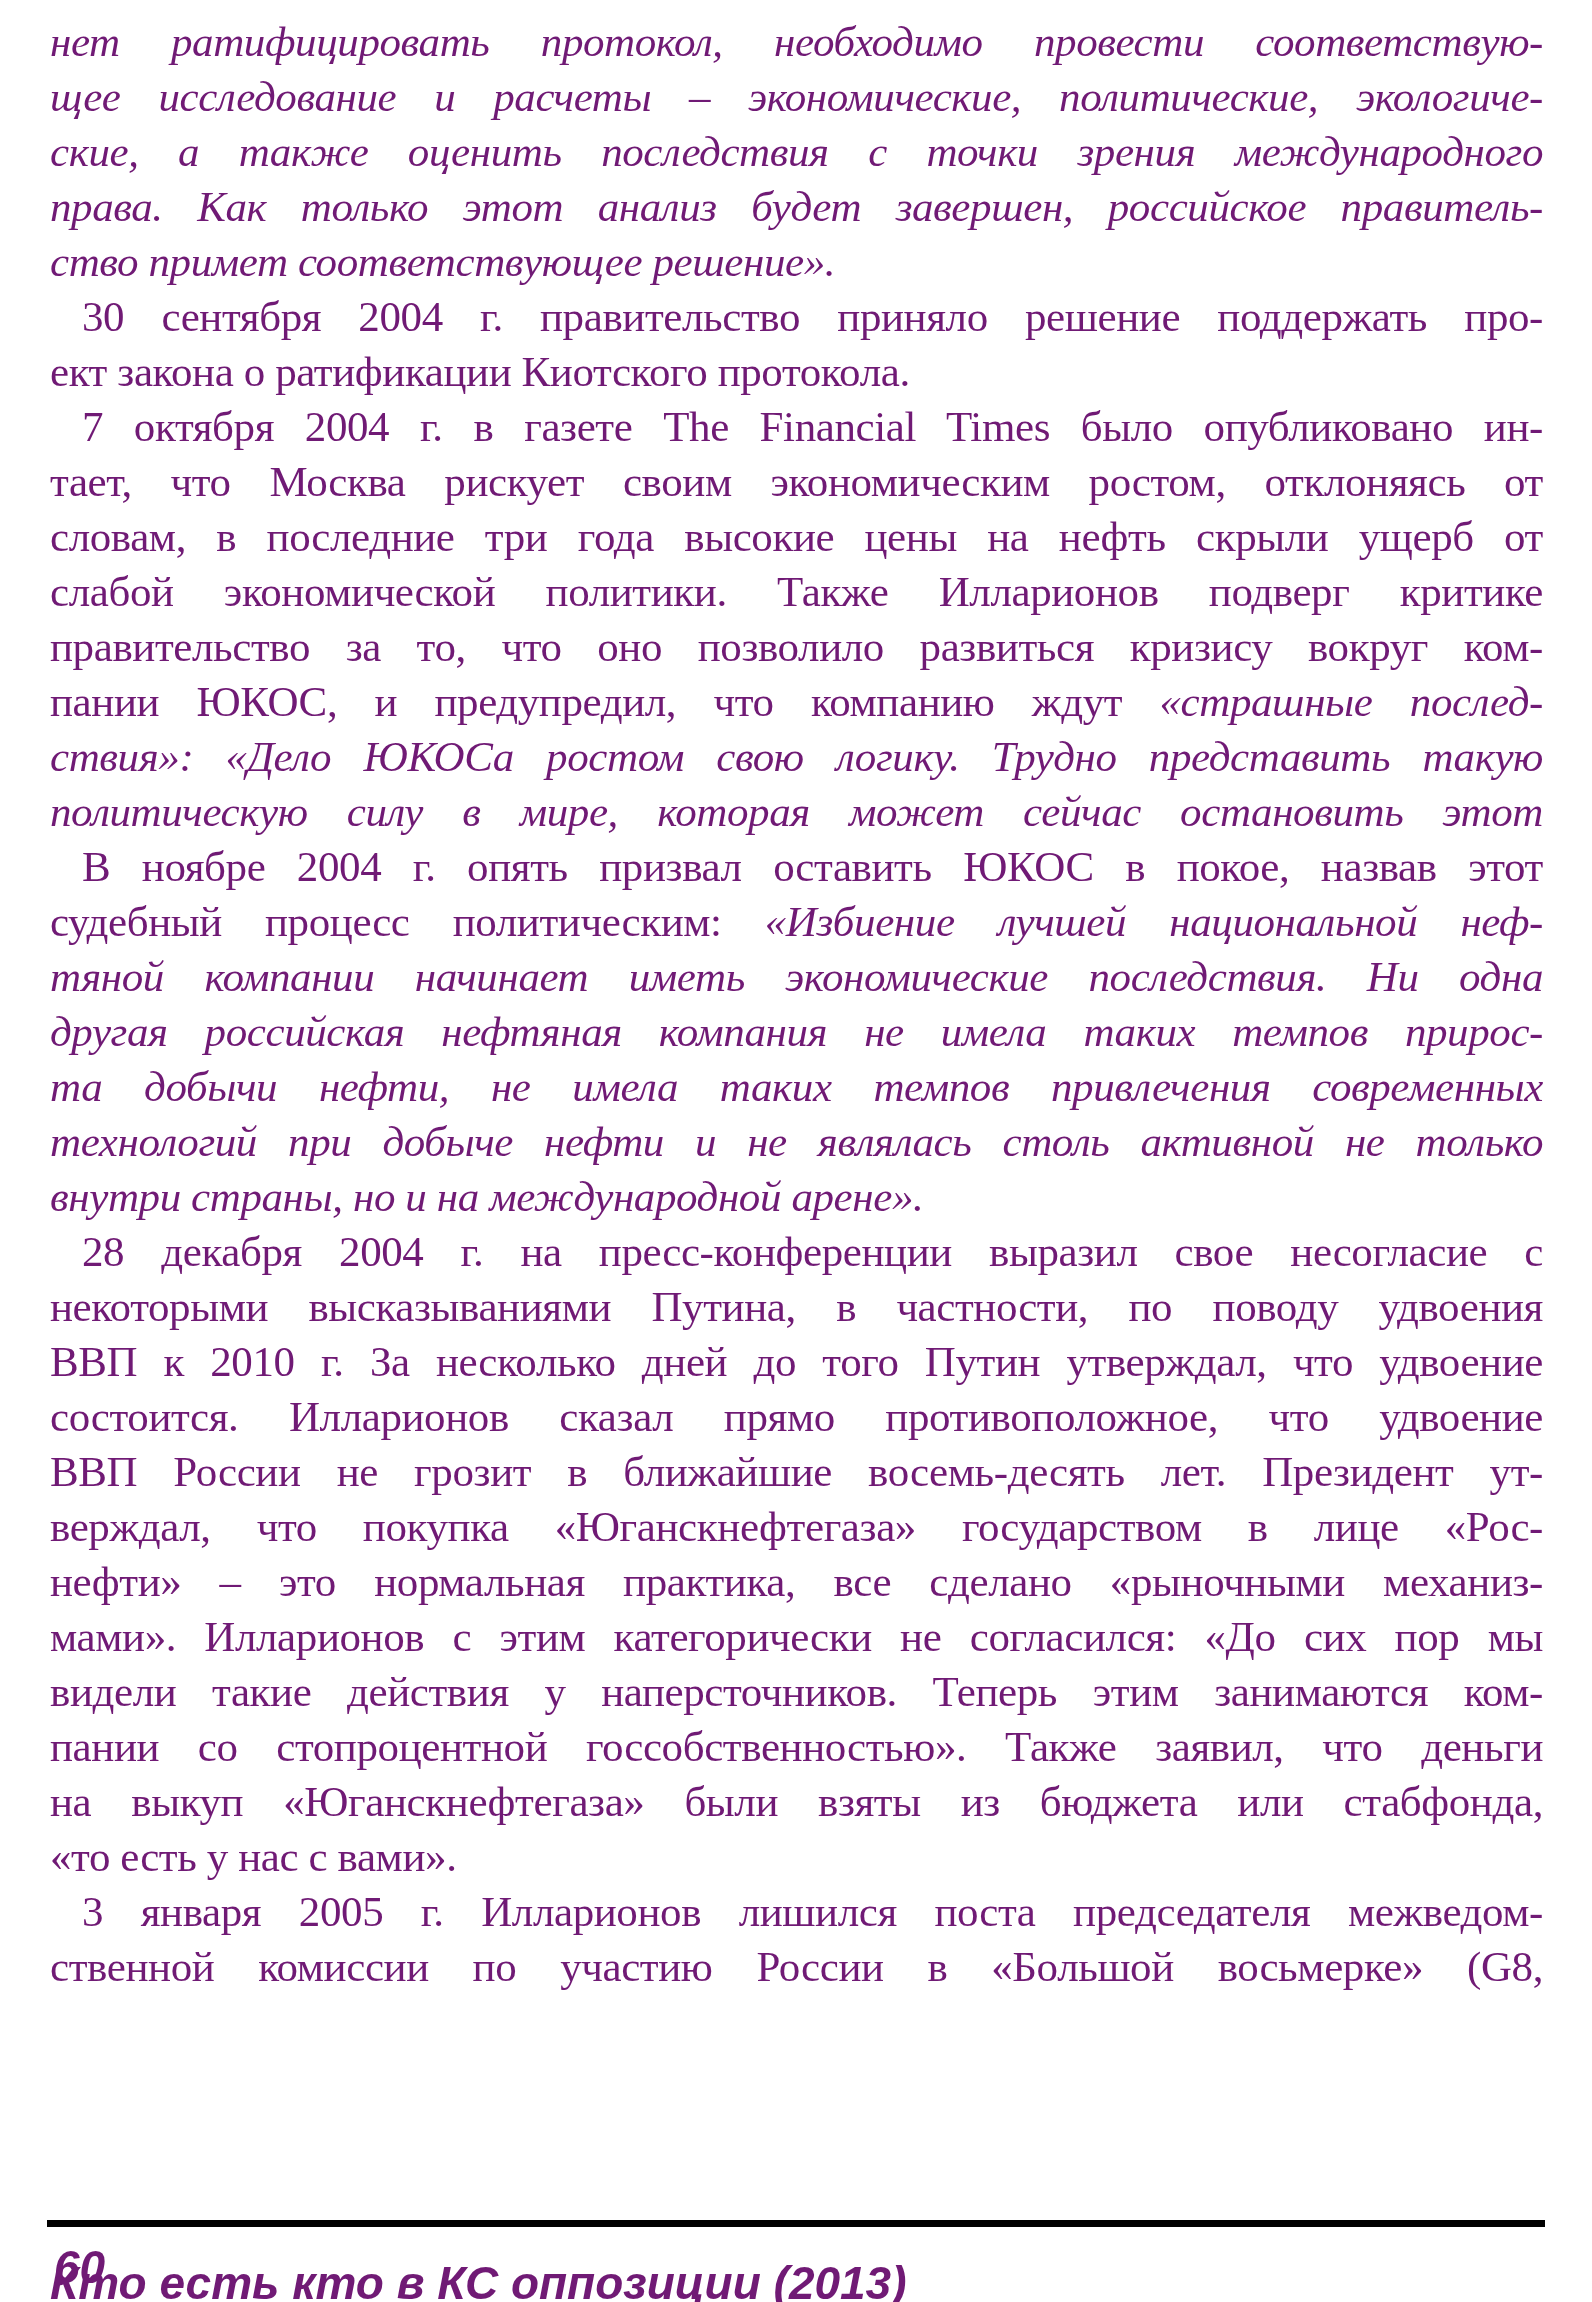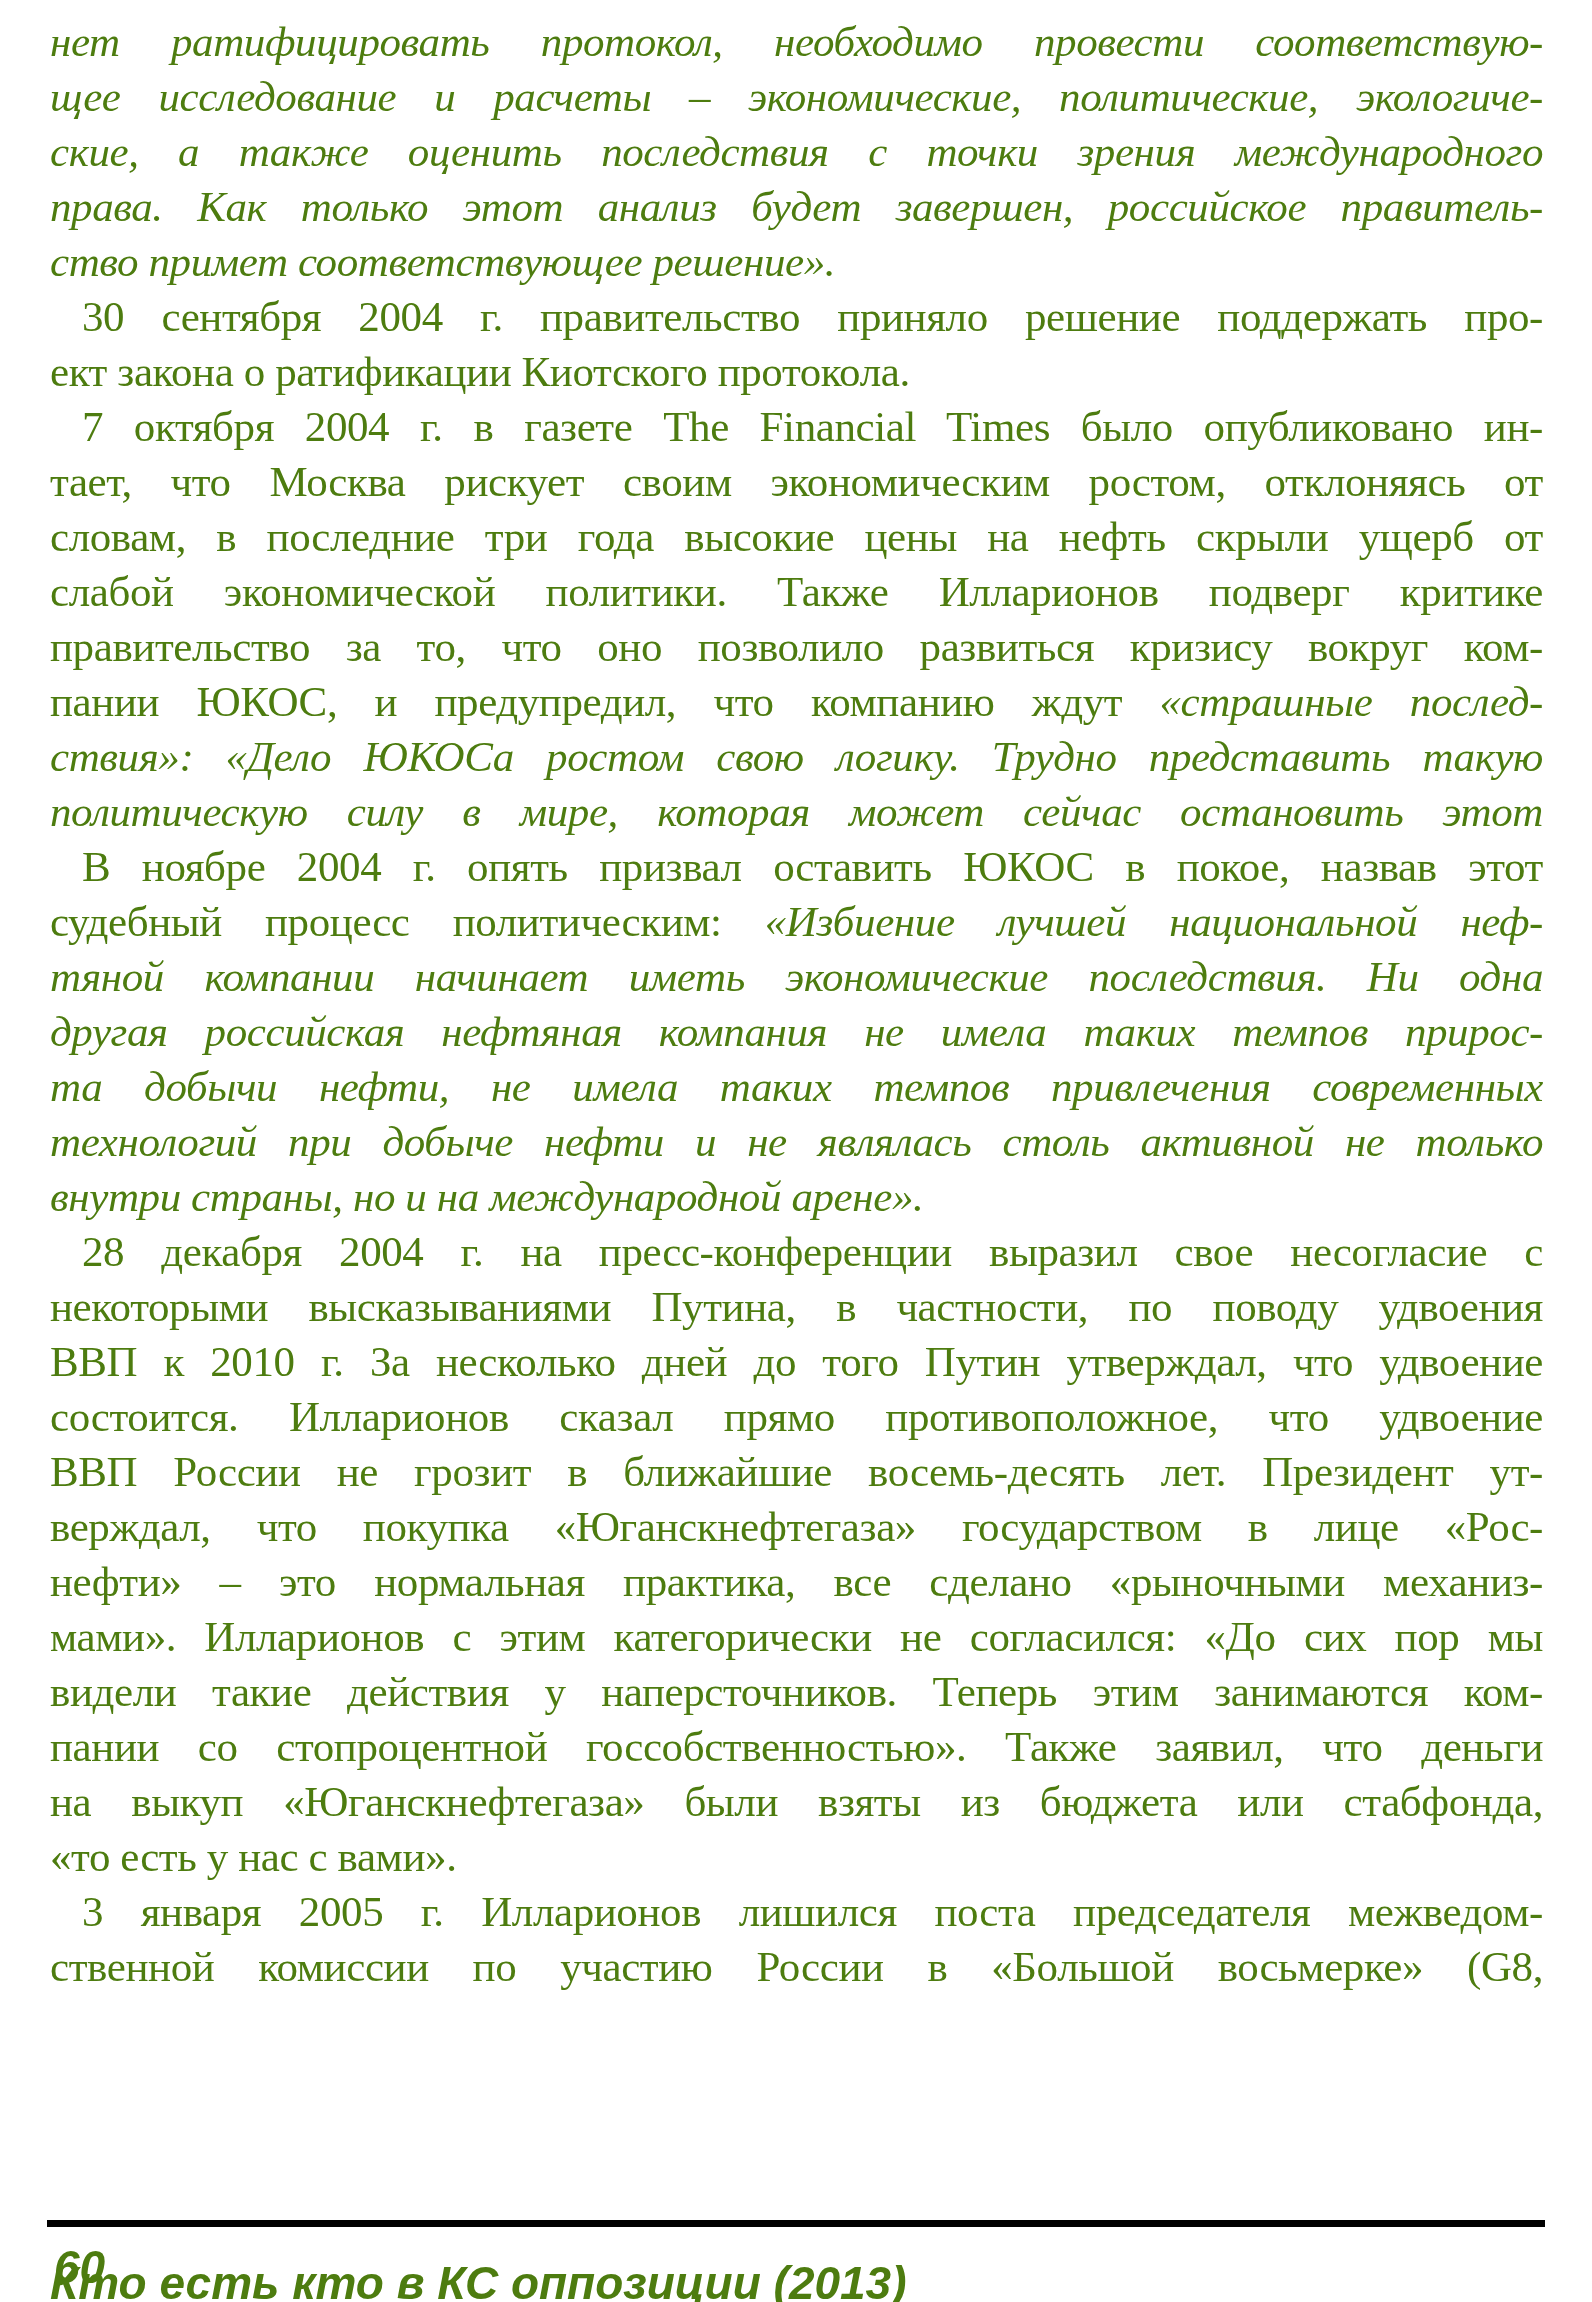--- a/index.html
+++ b/index.html
@@ -5,21 +5,21 @@
   html, body {
     margin: 0;
     padding: 0;
     background: #ffffff;
   }
   .page {
     position: relative;
     width: 1592px;
     height: 2302px;
     background: #ffffff;
-    color: #4d7c0f;
+    color: #701a75;
     overflow: hidden;
     font-family: "Liberation Serif", "DejaVu Serif", serif;
   }
   .text-block {
     position: absolute;
     top: 14px;
     left: 50px;
     width: 1493px;
   }
   .line {

